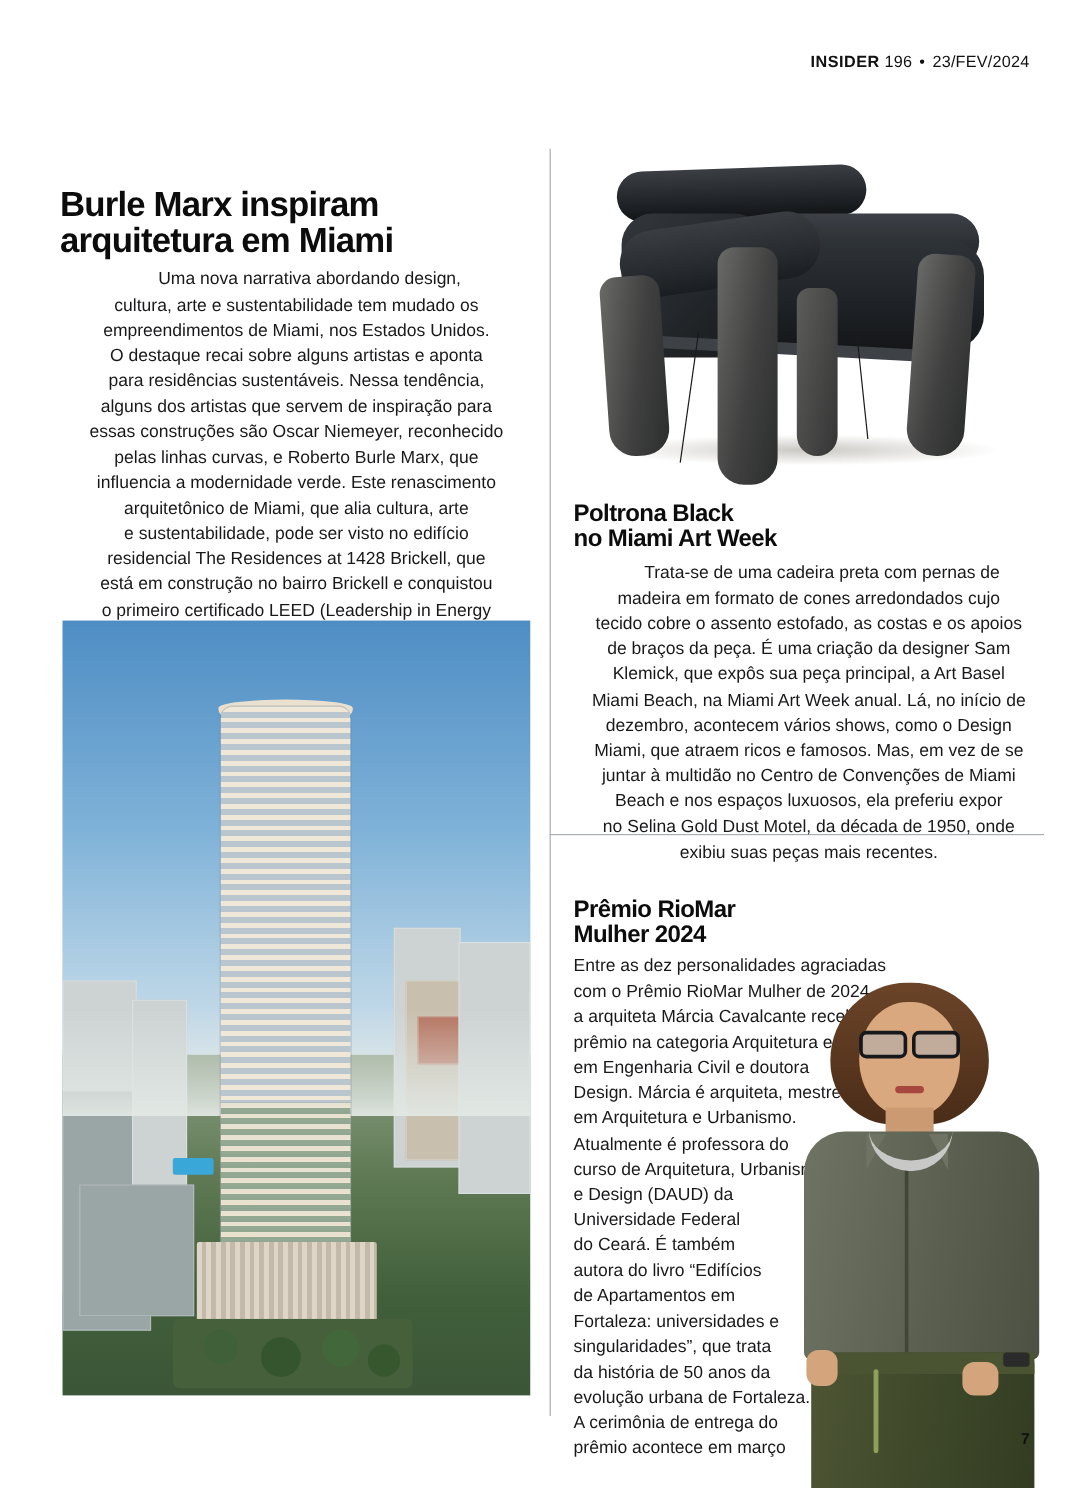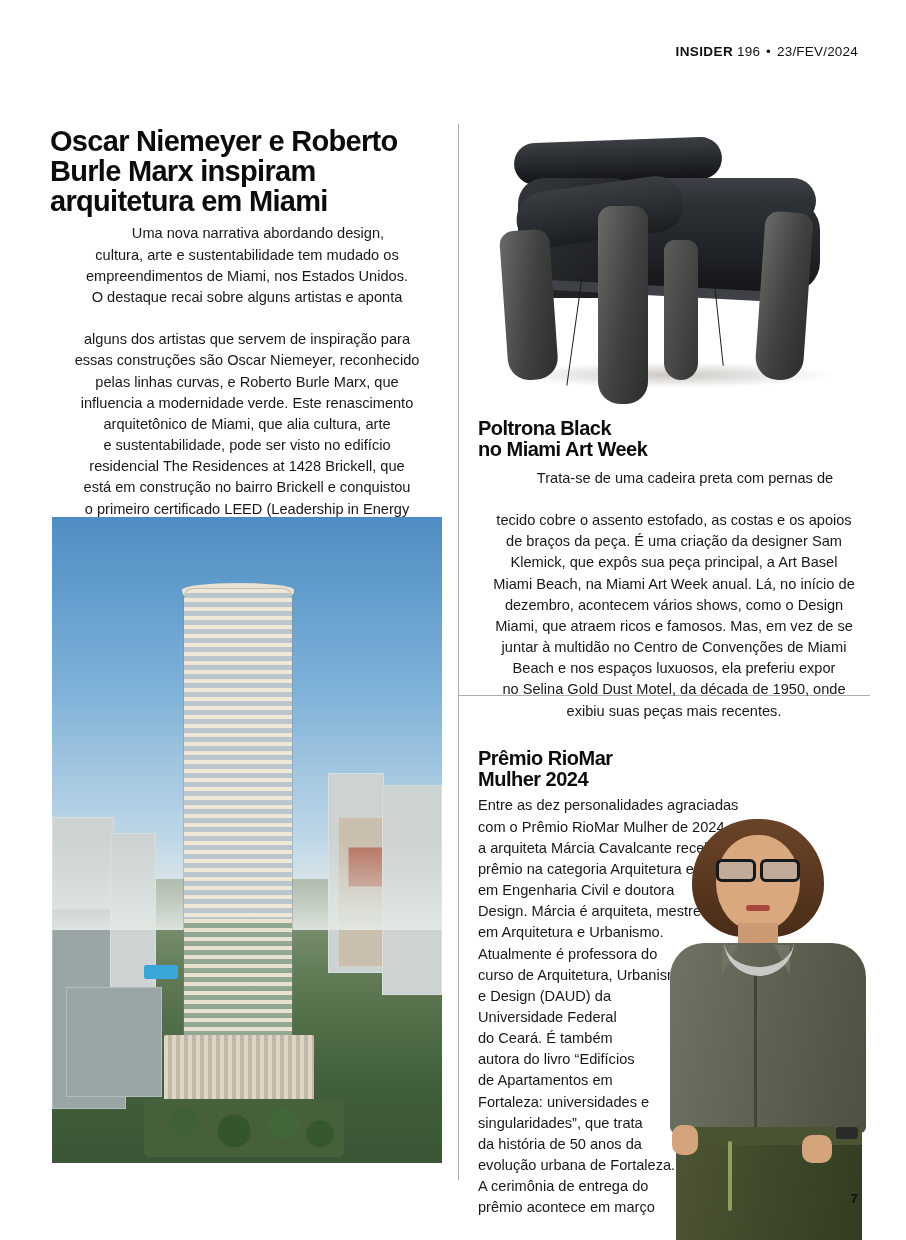--- a/index.html
+++ b/index.html
@@ -400,30 +400,30 @@
     <span>196</span>
     <span class="dot">•</span>
     <span>23/FEV/2024</span>
   </div>
 
   <div class="vrule"></div>
   <div class="hrule"></div>
 
   <div class="col-left">
     <h1 class="headline">
-      <span>Oscar Niemeyer e Roberto</span><br>
+      <br>
       <span>Burle Marx inspiram</span><br>
       <span>arquitetura em Miami</span>
     </h1>
     <p class="body-text">
       <span class="indent"></span><span>Uma nova narrativa abordando design,</span><br>
       <span>cultura, arte e sustentabilidade tem mudado os</span><br>
       <span>empreendimentos de Miami, nos Estados Unidos.</span><br>
       <span>O destaque recai sobre alguns artistas e aponta</span><br>
-      <br>
+      <span>para residências sustentáveis.  Nessa tendência,</span><br>
       <span>alguns dos artistas que servem de inspiração para</span><br>
       <span>essas construções são Oscar Niemeyer, reconhecido</span><br>
       <span>pelas linhas curvas, e Roberto Burle Marx, que</span><br>
       <span>influencia a modernidade verde. Este renascimento</span><br>
       <span>arquitetônico de Miami, que alia cultura, arte</span><br>
       <span>e sustentabilidade, pode ser visto no edifício</span><br>
       <span>residencial The Residences at 1428 Brickell, que</span><br>
       <span>está em construção no bairro Brickell e conquistou</span><br>
       <span>o primeiro certificado LEED (Leadership in Energy</span><br>
       <span>and Environmental Design) nos Estados Unidos.</span>
@@ -467,21 +467,21 @@
       <div class="cord" style="left:240px;top:150px; height:90px;  transform:rotate(-6deg);"></div>
     </div>
 
     <div style="margin-top:12px;">
       <h2 class="subhead">
         <span>Poltrona Black</span><br>
         <span>no Miami Art Week</span>
       </h2>
       <p class="body-text">
         <span class="indent"></span><span>Trata-se de uma cadeira preta com pernas de</span><br>
-        <br>
+        <span>madeira em formato de cones arredondados cujo</span><br>
         <span>tecido cobre o assento estofado, as costas e os apoios</span><br>
         <span>de braços da peça. É uma criação da designer Sam</span><br>
         <span>Klemick, que expôs sua peça principal, a Art Basel</span><br>
         <span>Miami Beach, na Miami Art Week anual. Lá, no início de</span><br>
         <span>dezembro, acontecem vários shows, como o Design</span><br>
         <span>Miami, que atraem ricos e famosos. Mas, em vez de se</span><br>
         <span>juntar à multidão no Centro de Convenções de Miami</span><br>
         <span>Beach e nos espaços luxuosos, ela preferiu expor</span><br>
         <span>no Selina Gold Dust Motel, da década de 1950, onde</span><br>
         <span>exibiu suas peças mais recentes.</span>

